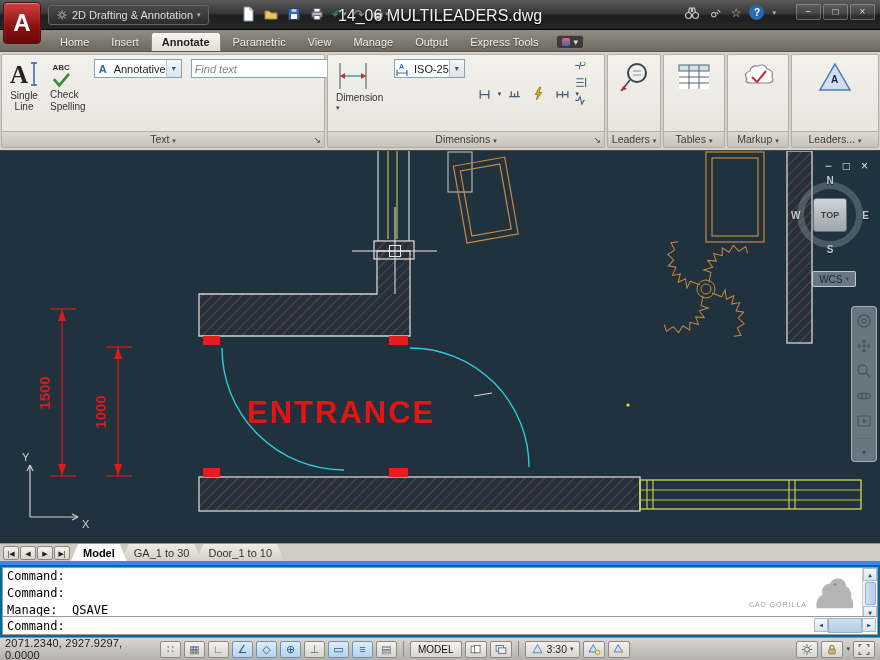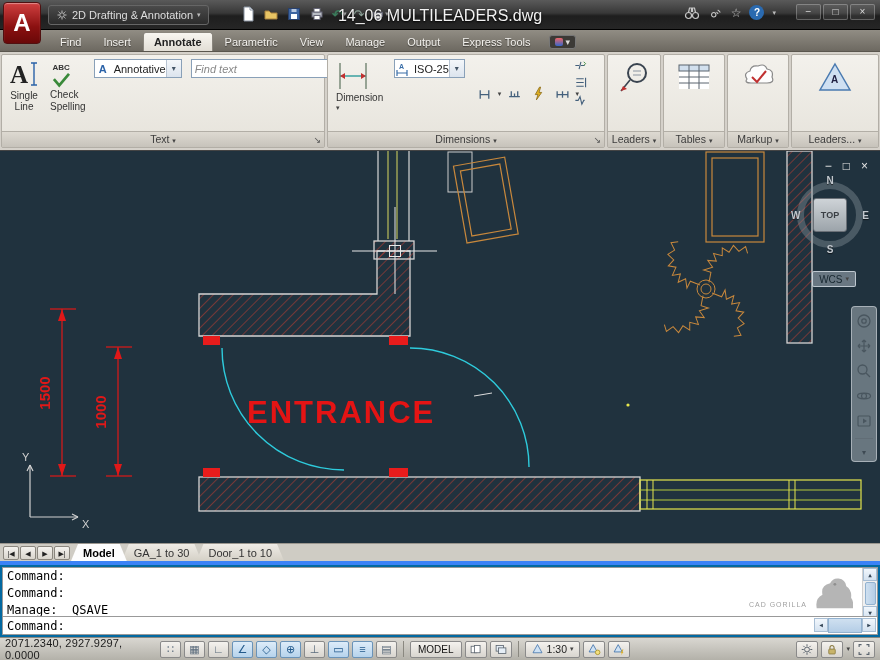--- a/index.html
+++ b/index.html
@@ -175,21 +175,21 @@
       <span class="chevtiny" style="color:#bbb">▾</span>
     </div>
     <div class="winbtns">
       <span class="wbtn">−</span>
       <span class="wbtn">□</span>
       <span class="wbtn">×</span>
     </div>
   </div>
 
   <div class="tabrow">
-    <span class="rtab">Find</span>
+    <span class="rtab">Home</span>
     <span class="rtab">Insert</span>
     <span class="rtab active">Annotate</span>
     <span class="rtab">Parametric</span>
     <span class="rtab">View</span>
     <span class="rtab">Manage</span>
     <span class="rtab">Output</span>
     <span class="rtab">Express Tools</span>
     <span class="ribbonmenu">
         <span class="rmdot"></span>
         <span>▾</span>
@@ -617,21 +617,21 @@
             <rect x="2" y="3" width="9" height="7"></rect>
             <rect x="5" y="6" width="9" height="7"></rect>
           </g>
         </svg>
       </span>
     <span class="ssep"></span>
     <span class="scalebtn">
       <svg width="13" height="12" viewBox="0 0 16 16">
           <path d="M8 2L14 13H2z" fill="#cfe2f4" stroke="#3a6ea8"></path>
         </svg>
-      <span>1:30</span>
+      <span>3:30</span>
       <span class="chevtiny">▾</span>
     </span>
     <span class="sqbtn">
         <svg width="14" height="13" viewBox="0 0 16 16">
           <path d="M7 2L12 11H2z" fill="#cfe2f4" stroke="#3a6ea8"></path>
           <circle cx="12.5" cy="11.5" r="2.8" fill="#f4e080" stroke="#a89020"></circle>
         </svg>
       </span>
     <span class="sqbtn">
         <svg width="14" height="13" viewBox="0 0 16 16">

